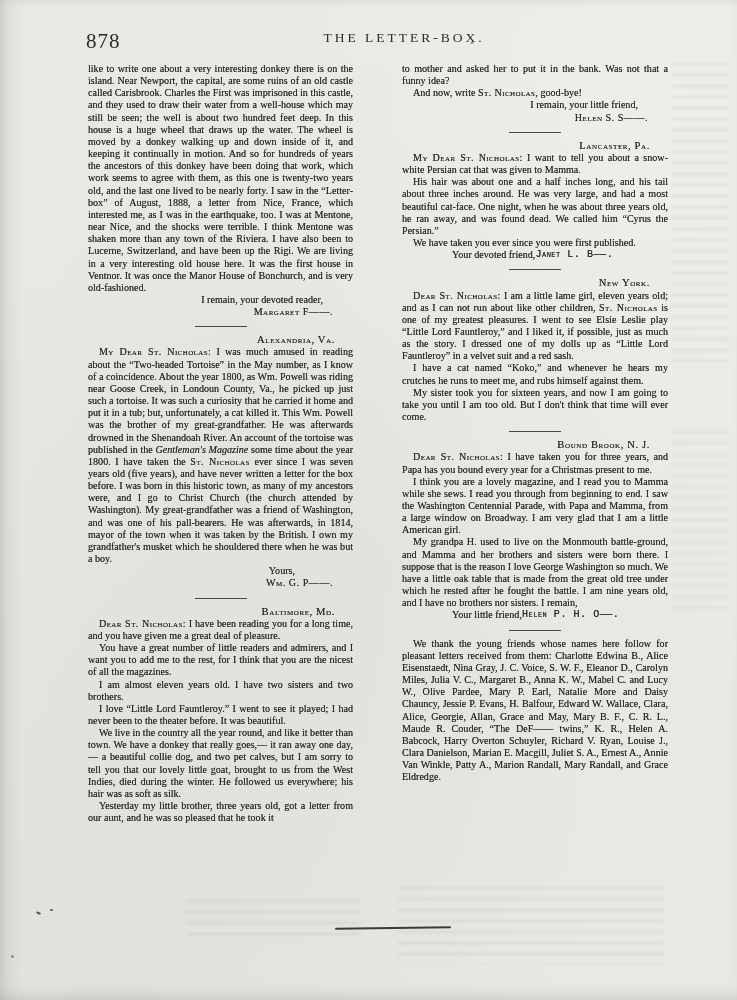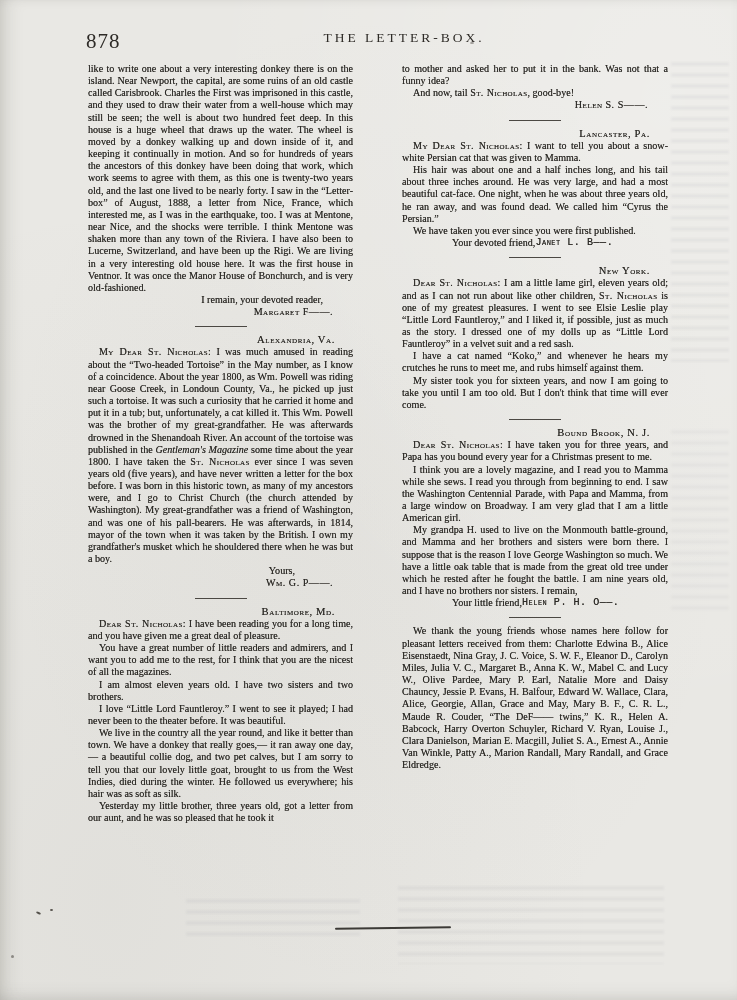--- a/index.html
+++ b/index.html
@@ -91,21 +91,22 @@
         <div class="dateline">Baltimore, Md.</div>
         <div class="para"><span class="sc">Dear St. Nicholas:</span><span> I have been reading you for a long time, and you have given me a great deal of pleasure.</span></div>
         <div class="para"><span>You have a great number of little readers and admirers, and I want you to add me to the rest, for I think that you are the nicest of all the magazines.</span></div>
         <div class="para"><span>I am almost eleven years old.  I have two sisters and two brothers.</span></div>
         <div class="para"><span>I love “Little Lord Fauntleroy.”  I went to see it played; I had never been to the theater before.  It was beautiful.</span></div>
         <div class="para"><span>We live in the country all the year round, and like it better than town.  We have a donkey that really goes,— it ran away one day,— a beautiful collie dog, and two pet calves, but I am sorry to tell you that our lovely little goat, brought to us from the West Indies, died during the winter.  He followed us everywhere; his hair was as soft as silk.</span></div>
         <div class="para"><span>Yesterday my little brother, three years old, got a letter from our aunt, and he was so pleased that he took it</span></div>
       </div>
     <div class="col right">
         <div class="para no-indent"><span>to mother and asked her to put it in the bank.  Was not that a funny idea?</span></div>
-        <div class="para"><span>And now, tail </span><span class="sc">St. Nicholas</span><span>, good-bye!</span></div>
+        <div class="para"><span>And now, write </span><span class="sc">St. Nicholas</span><span>, good-bye!</span></div>
+        <div class="closing">I remain, your little friend,</div>
         <div class="signature">Helen S. S——.</div>
         <div class="rule"></div>
         <div class="dateline">Lancaster, Pa.</div>
         <div class="para"><span class="sc">My Dear St. Nicholas:</span><span> I want to tell you about a snow-white Persian cat that was given to Mamma.</span></div>
         <div class="para"><span>His hair was about one and a half inches long, and his tail about three inches around.  He was very large, and had a most beautiful cat-face.  One night, when he was about three years old, he ran away, and was found dead. We called him “Cyrus the Persian.”</span></div>
         <div class="para"><span>We have taken you ever since you were first published.</span></div>
         <div class="closing-sig">
           <span class="closing-text">Your devoted friend,</span>
           <span class="signature-text">Janet L. B——.</span>
         </div>

